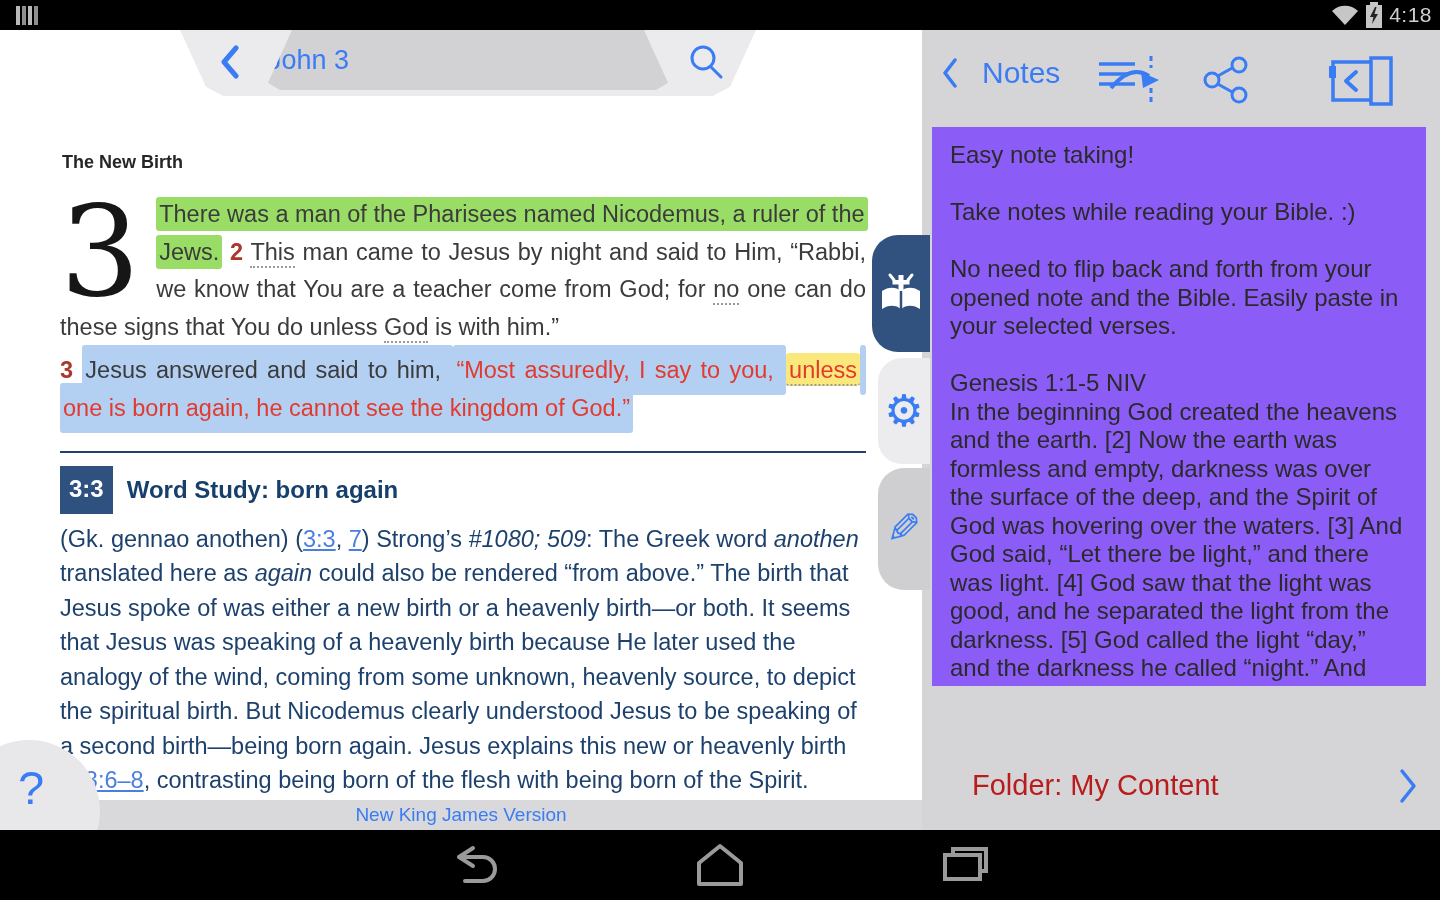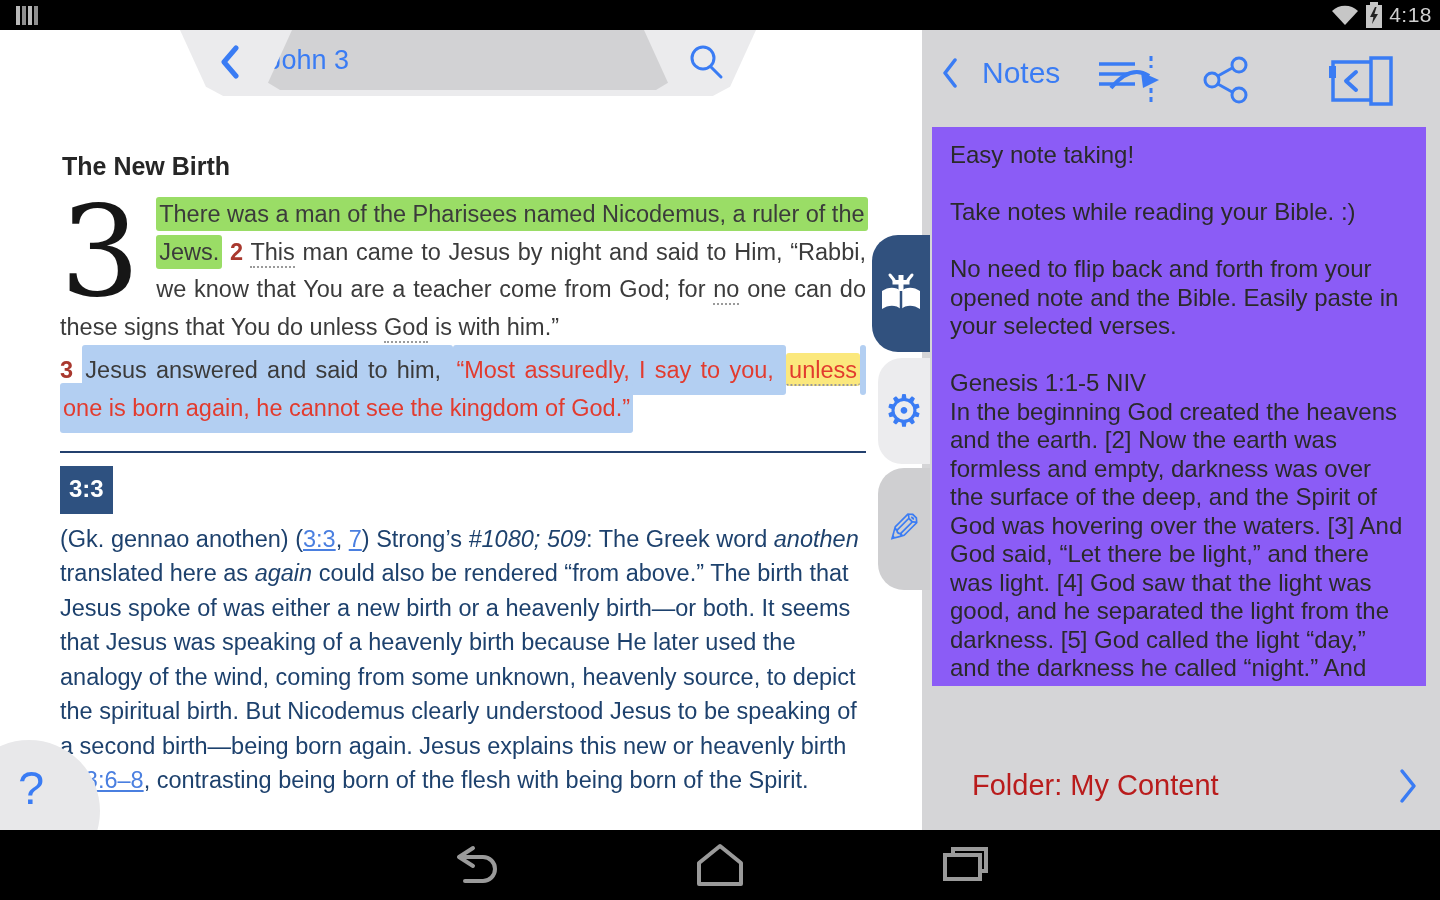--- a/index.html
+++ b/index.html
@@ -22,21 +22,21 @@
 
   .reader-header { position:absolute; left:180px; top:0; width:576px; height:66px;
     background:#ebebed; clip-path:polygon(0 0,100% 0,95.5% 86%,92.5% 100%,7.5% 100%,4.5% 86%); }
   .reader-header-inner { position:absolute; left:88px; right:88px; top:0; height:60px;
     background:#d2d2d4; clip-path:polygon(6% 0,94% 0,100% 88%,97% 100%,3% 100%,0 88%); }
   .reader-title { position:absolute; left:0; right:0; top:0; height:60px; line-height:60px;
     text-align:left; color:#3a7cf4; font-size:27px; }
   .hdr-back-btn { position:absolute; left:32px; top:12px; width:36px; height:40px; display:flex; align-items:center; justify-content:center; }
   .hdr-search-btn { position:absolute; right:30px; top:12px; width:40px; height:40px; display:flex; align-items:center; justify-content:center; }
 
-  .section-heading { position:absolute; left:62px; top:122px; font-size:25px; font-weight:bold; color:#262626;text-align:right; }
+  .section-heading { position:absolute; left:62px; top:122px; font-size:18px; font-weight:bold; color:#262626;text-align:right; }
 
   .bible-text { position:absolute; left:60px; top:166px; width:806px; font-size:23.5px; line-height:37.5px; color:#3b3b3b; }
   .bible-text p { margin:0; text-align:justify; }
   .chapter-num { float:left; font-family:"DejaVu Serif", serif; font-size:126px; line-height:104px; color:#161616; margin:4px 16px 0 0; }
   .vnum { color:#a9382e; font-weight:bold; }
   .hl-green  { background:#9add66; padding:4px 3px; border-radius:3px; -webkit-box-decoration-break:clone; box-decoration-break:clone; }
   .hl-blue   { background:#b3cff2; padding:12px 3px; border-radius:3px; -webkit-box-decoration-break:clone; box-decoration-break:clone; }
   .hl-yellow { background:#fbe87d; padding:4px 3px; border-radius:3px; -webkit-box-decoration-break:clone; box-decoration-break:clone; }
   .red-letter { color:#e23b2e; }
   .dotted { border-bottom:2px dotted #9a9a9a; padding-bottom:1px; }
@@ -141,27 +141,31 @@
     <p class="v3para">
       <span class="vnum">3</span>
       <span class="hl-blue">Jesus answered and said to him, </span><span class="hl-blue red-letter">“Most assuredly, I say to you, </span><span class="hl-yellow red-letter dotted">unless</span><span class="hl-blue red-letter"> one is born again, he cannot see the kingdom of God.”</span>
     </p>
 
     <hr class="study-divider">
 
     <div class="word-study">
       <div class="ws-head">
         <span class="ws-badge">3:3</span>
+        <span class="ws-title">Word Study: born again</span>
       </div>
       <div class="ws-body">
         <span>(Gk. gennao anothen) (</span><span class="ws-link">3:3</span><span>, </span><span class="ws-link">7</span><span>) Strong’s </span><span class="ws-it">#1080; 509</span><span>: The Greek word </span><span class="ws-it">anothen</span><span> translated here as </span><span class="ws-it">again</span><span> could also be rendered “from above.” The birth that Jesus spoke of was either a new birth or a heavenly birth—or both. It seems that Jesus was speaking of a heavenly birth because He later used the analogy of the wind, coming from some unknown, heavenly source, to depict the spiritual birth. But Nicodemus clearly understood Jesus to be speaking of a second birth—being born again. Jesus explains this new or heavenly birth in </span><span class="ws-link">3:6–8</span><span>, contrasting being born of the flesh with being born of the Spirit.</span>
       </div>
     </div>
   </div>
 
+  <div class="version-bar">
+    <span class="version-label">New King James Version</span>
+  </div>
 
   <div class="help-bubble">
     <span class="help-mark">?</span>
   </div>
 </div>
 
 <div class="side-tab tab-bible">
   <svg width="46" height="46" viewBox="0 0 46 46">
     <line x1="12" y1="4" x2="16" y2="9" stroke="#fff" stroke-width="3" stroke-linecap="round"></line>
     <line x1="34" y1="4" x2="30" y2="9" stroke="#fff" stroke-width="3" stroke-linecap="round"></line>

